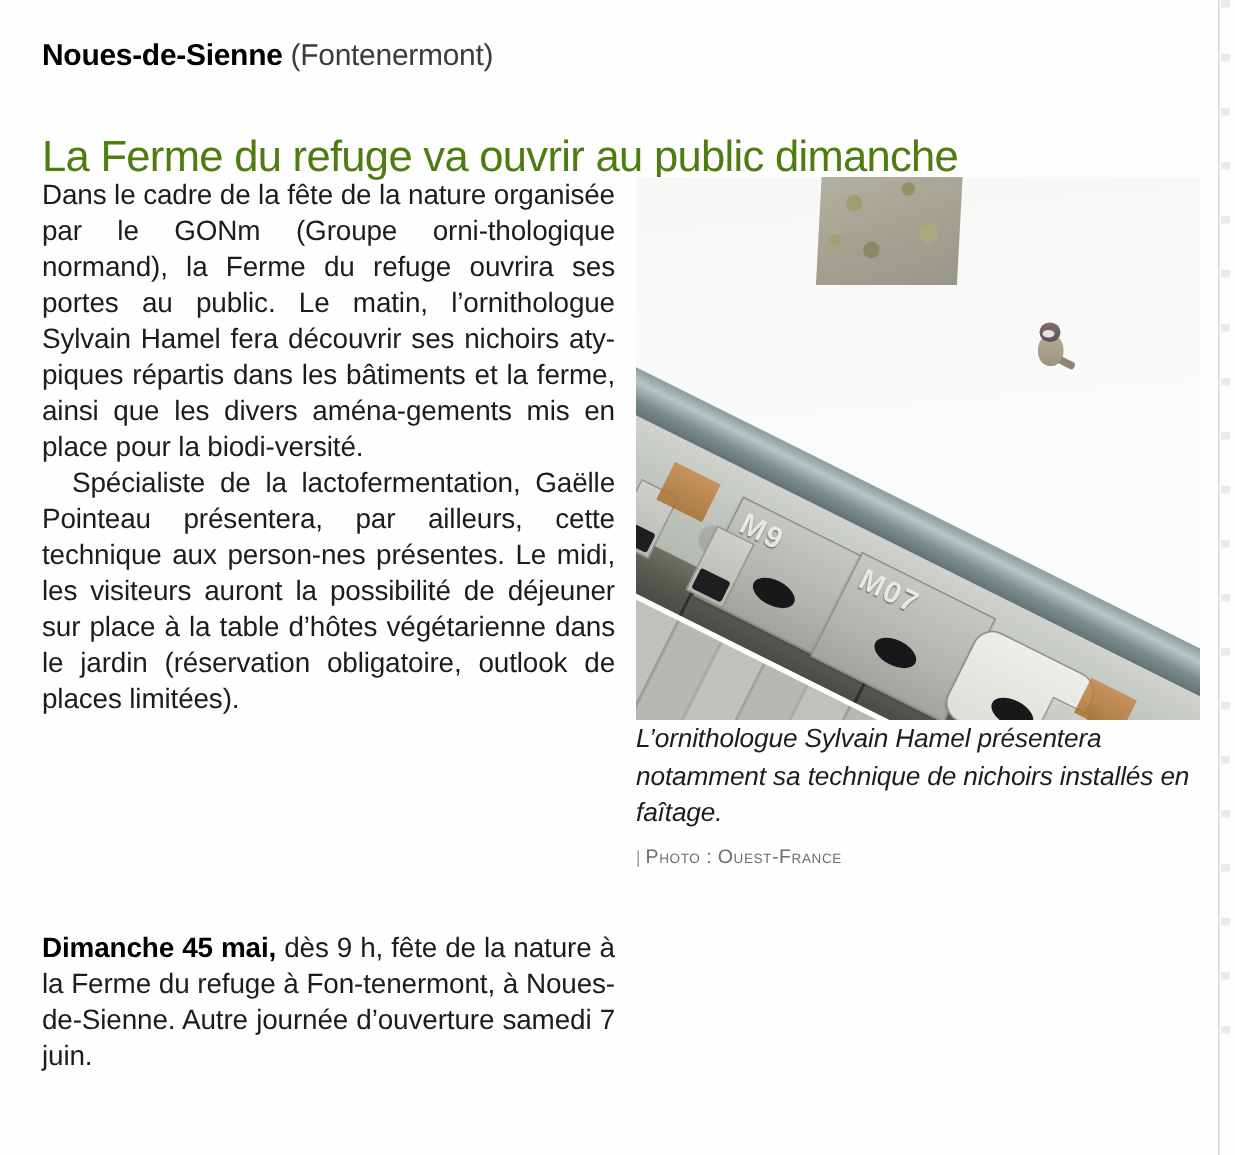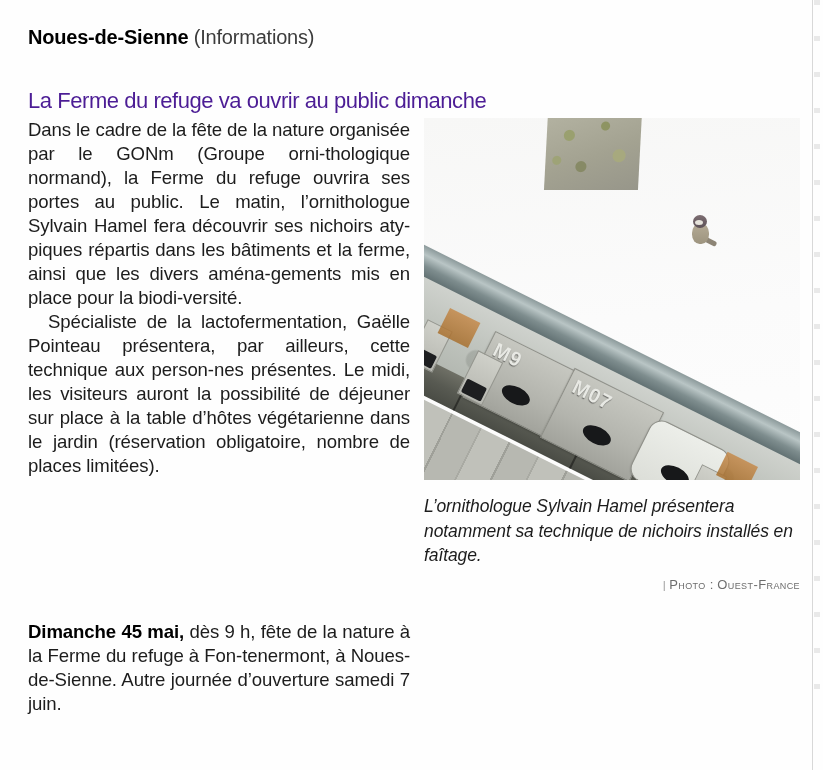--- a/index.html
+++ b/index.html
@@ -66,24 +66,24 @@
     font-weight: 400;
     color: #3c3c3c;
   }
 
   
   .headline {
     position: absolute;
     left: 28px;
     top: 68px;
     width: 770px;
-    font-size: 22px;
+    font-size: 29px;
     line-height: 36px;
     font-weight: 400;
-    color: #4c1d95;
+    color: #4d7c0f;
     letter-spacing: -0.45px;
     white-space: nowrap;
   }
 
   
   .col-left {
     position: absolute;
     left: 28px;
     top: 118px;
     width: 382px;
@@ -292,30 +292,28 @@
     position: absolute;
     left: 13px; top: 24px;
     width: 14px; height: 5px;
     background: #8d8576;
     transform: rotate(27deg);
     border-radius: 2px;
   }
 
   
   .caption {
-    margin-top: 14px;
     font-size: 17.5px;
     line-height: 24.5px;
     font-style: italic;
     color: #1c1c1c;
     letter-spacing: -0.1px;
   }
   .credit {
     margin-top: 9px;
-    text-align: right;
     font-size: 11.5px;
     color: #6d6d6d;
     letter-spacing: 0.4px;
   }
   .credit .bar {
     color: #9a9a9a;
     margin-right: 3px;
   }
   .credit .sc {
     font-variant: small-caps;
@@ -364,28 +362,28 @@
       <i></i>
       <i></i>
       <i></i>
       <i></i>
       <i></i>
       <i></i>
   </div>
 
   <div class="kicker">
     <span class="town">Noues-de-Sienne</span>
-    <span class="locality">(Informations)</span>
+    <span class="locality">(Fontenermont)</span>
   </div>
 
   <h1 class="headline">La Ferme du refuge va ouvrir au public dimanche</h1>
 
   <div class="col-left">
     <p class="body-text">Dans le cadre de la fête de la nature organisée par le GONm (Groupe orni-thologique normand), la Ferme du refuge ouvrira ses portes au public. Le matin, l’ornithologue Sylvain Hamel fera découvrir ses nichoirs aty-piques répartis dans les bâtiments et la ferme, ainsi que les divers aména-gements mis en place pour la biodi-versité.</p>
-    <p class="body-text">Spécialiste de la lactofermentation, Gaëlle Pointeau présentera, par ailleurs, cette technique aux person-nes présentes. Le midi, les visiteurs auront la possibilité de déjeuner sur place à la table d’hôtes végétarienne dans le jardin (réservation obligatoire, nombre de places limitées).</p>
+    <p class="body-text">Spécialiste de la lactofermentation, Gaëlle Pointeau présentera, par ailleurs, cette technique aux person-nes présentes. Le midi, les visiteurs auront la possibilité de déjeuner sur place à la table d’hôtes végétarienne dans le jardin (réservation obligatoire, outlook de places limitées).</p>
   </div>
 
   <div class="col-right">
 
     <div class="photo-frame">
       <div class="photo">
         <div class="sky"></div>
         <div class="stone"></div>
 
         <div class="ridge"></div>

